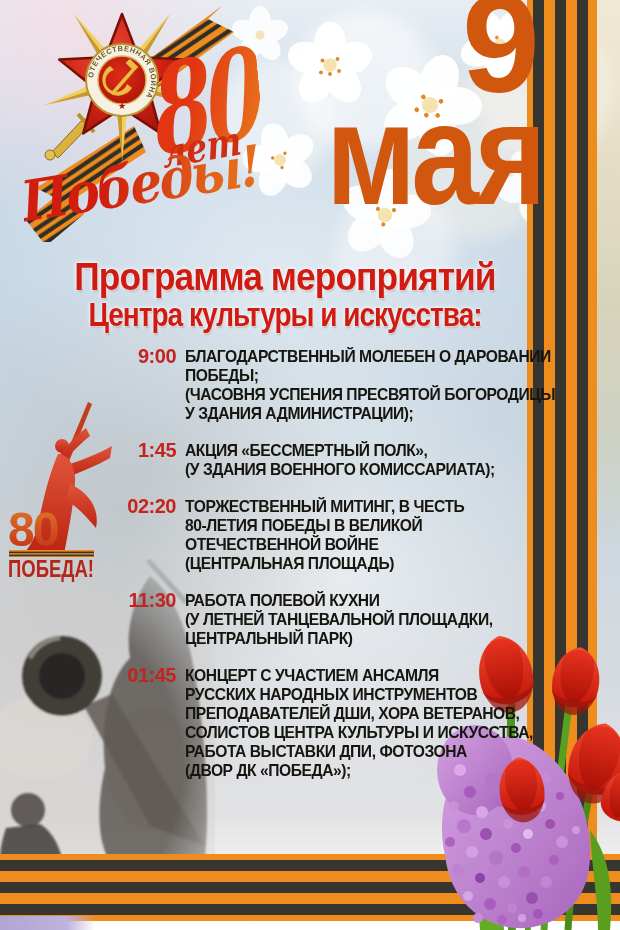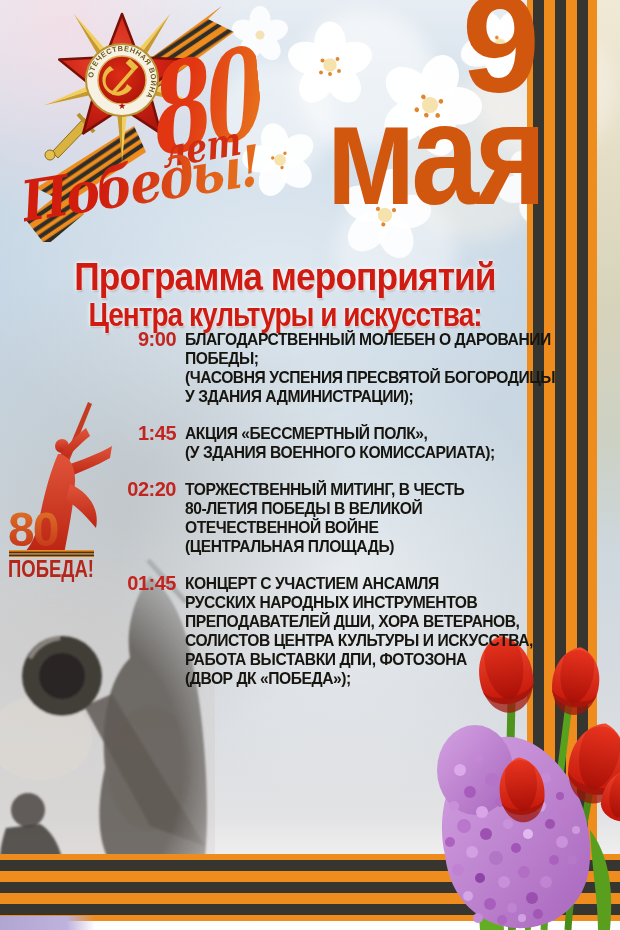--- a/index.html
+++ b/index.html
@@ -84,21 +84,21 @@
     text-shadow:none;
   }
   .title1,.title2{
     position:absolute; left:25px; width:520px; text-align:center;
     font-weight:bold; color:#cf1b12;
     text-shadow:0 0 6px rgba(255,255,255,.95),0 0 2px rgba(255,255,255,.9),1px 2px 2px rgba(110,60,60,.35);
   }
   .title1{top:257px; font-size:38px; line-height:40px; letter-spacing:-1px; transform:scaleX(.93);}
   .title2{top:297px; font-size:33px; line-height:36px; letter-spacing:-1.2px; transform:scaleX(.85);}
   
-  .schedule{position:absolute; left:106px; top:330px; width:450px;}
+  .schedule{position:absolute; left:106px; top:347px; width:450px;}
   .ev-row{display:flex; gap:9px; margin-bottom:18px;}
   .ev-time{
     flex:0 0 70px; width:70px; text-align:right;
     font-size:20px; line-height:19px; font-weight:bold; color:#c42420; letter-spacing:-0.5px;
   }
   .ev-lines{width:390px; transform:scaleX(.92); transform-origin:0 0;}
   .ev-line{
     font-size:17px; line-height:19px; font-weight:bold; color:#17150f; letter-spacing:-0.5px;
     white-space:nowrap;
   }
@@ -450,20 +450,28 @@
     <div class="ev-row">
       <div class="ev-time">02:20</div>
       <div class="ev-lines">
           <div class="ev-line">ТОРЖЕСТВЕННЫЙ МИТИНГ, В ЧЕСТЬ</div>
           <div class="ev-line">80-ЛЕТИЯ ПОБЕДЫ В ВЕЛИКОЙ</div>
           <div class="ev-line">ОТЕЧЕСТВЕННОЙ ВОЙНЕ</div>
           <div class="ev-line">(ЦЕНТРАЛЬНАЯ ПЛОЩАДЬ)</div>
         </div>
     </div>
 
+    <div class="ev-row">
+      <div class="ev-time">11:30</div>
+      <div class="ev-lines">
+          <div class="ev-line">РАБОТА ПОЛЕВОЙ КУХНИ</div>
+          <div class="ev-line">(У ЛЕТНЕЙ ТАНЦЕВАЛЬНОЙ ПЛОЩАДКИ,</div>
+          <div class="ev-line">ЦЕНТРАЛЬНЫЙ ПАРК)</div>
+        </div>
+    </div>
 
     <div class="ev-row">
       <div class="ev-time">01:45</div>
       <div class="ev-lines">
           <div class="ev-line">КОНЦЕРТ С УЧАСТИЕМ АНСАМЛЯ</div>
           <div class="ev-line">РУССКИХ НАРОДНЫХ ИНСТРУМЕНТОВ</div>
           <div class="ev-line">ПРЕПОДАВАТЕЛЕЙ ДШИ, ХОРА ВЕТЕРАНОВ,</div>
           <div class="ev-line">СОЛИСТОВ ЦЕНТРА КУЛЬТУРЫ И ИСКУССТВА,</div>
           <div class="ev-line">РАБОТА ВЫСТАВКИ ДПИ, ФОТОЗОНА</div>
           <div class="ev-line">(ДВОР ДК «ПОБЕДА»);</div>

